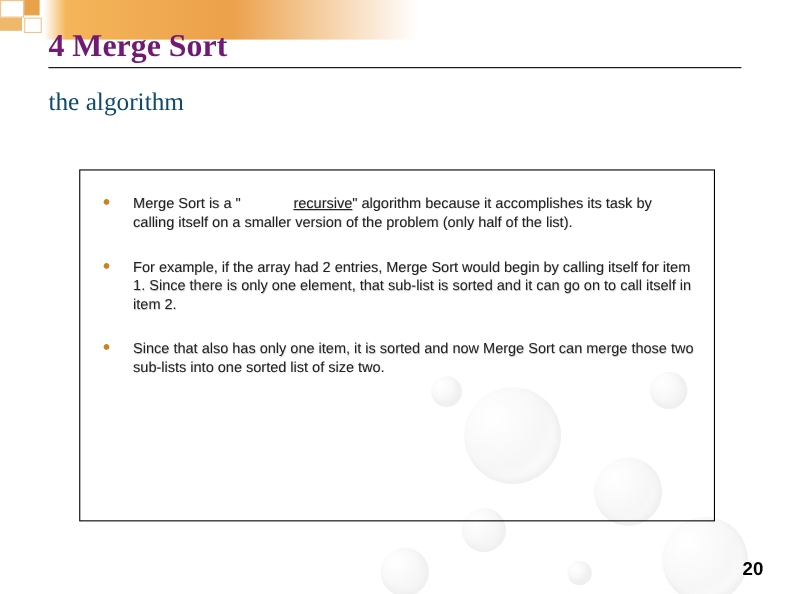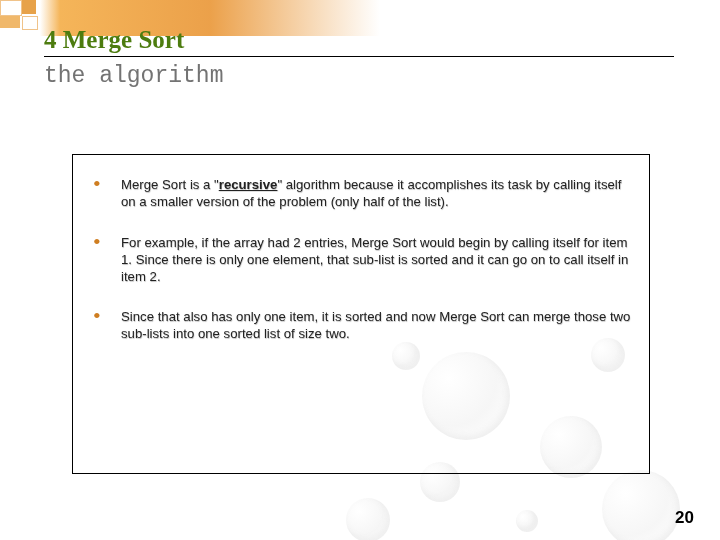--- a/index.html
+++ b/index.html
@@ -45,35 +45,35 @@
   .sq3 { top: 16px; left: 0px; width: 20px; height: 12px; background: #f0b86b; }
   .sq4 { top: 16px; left: 22px; width: 14px; height: 12px; background: #fff; border:1px solid #f0c38a; }
   .title-block {
     position: absolute;
     top: 26px;
     left: 44px;
     z-index: 2;
   }
   .title {
     font-family: Georgia, "Times New Roman", serif;
-    font-size: 25px;
-    color: #4d7c0f;
+    font-size: 29px;
+    color: #701a75;
     margin: 0;
   }
   .title-underline {
     height: 1px;
     background: #000;
     width: 630px;
     margin-top: 2px;
   }
   .subtitle {
-    font-family: Liberation Mono, monospace;
+    font-family: Liberation Serif, serif;
     font-size: 23px;
-    color: #737373;
-    margin-top: 6px;
+    color: #0c4a6e;
+    margin-top: 18px;
   }
   .content-box {
     position: absolute;
     top: 154px;
     left: 72px;
     width: 578px;
     height: 320px;
     border: 1px solid #000;
     box-sizing: border-box;
     padding: 22px 16px 16px 18px;
@@ -95,22 +95,23 @@
     padding-left: 2px;
   }
   .bullet-text {
     flex: 1;
     font-size: 13.2px;
     line-height: 1.28;
     color: #222;
     text-shadow: 0.5px 0.5px 0.8px rgba(0,0,0,0.25);
   }
   .bullet-text b.uline {
-    font-weight: bold;
+    font-weight: normal;
     text-decoration: underline;
+    margin-left: 48px;
   }
   .page-number {
     position: absolute;
     bottom: 12px;
     right: 26px;
     font-size: 17px;
     font-weight: bold;
     color: #000;
     z-index: 3;
   }

